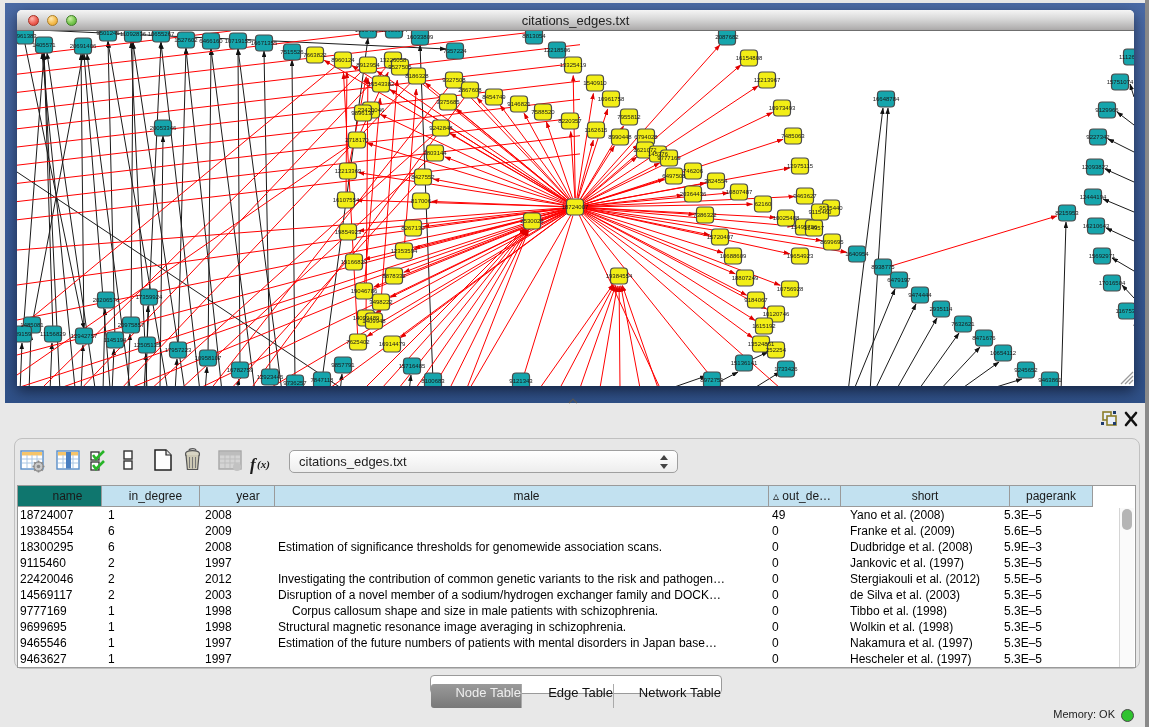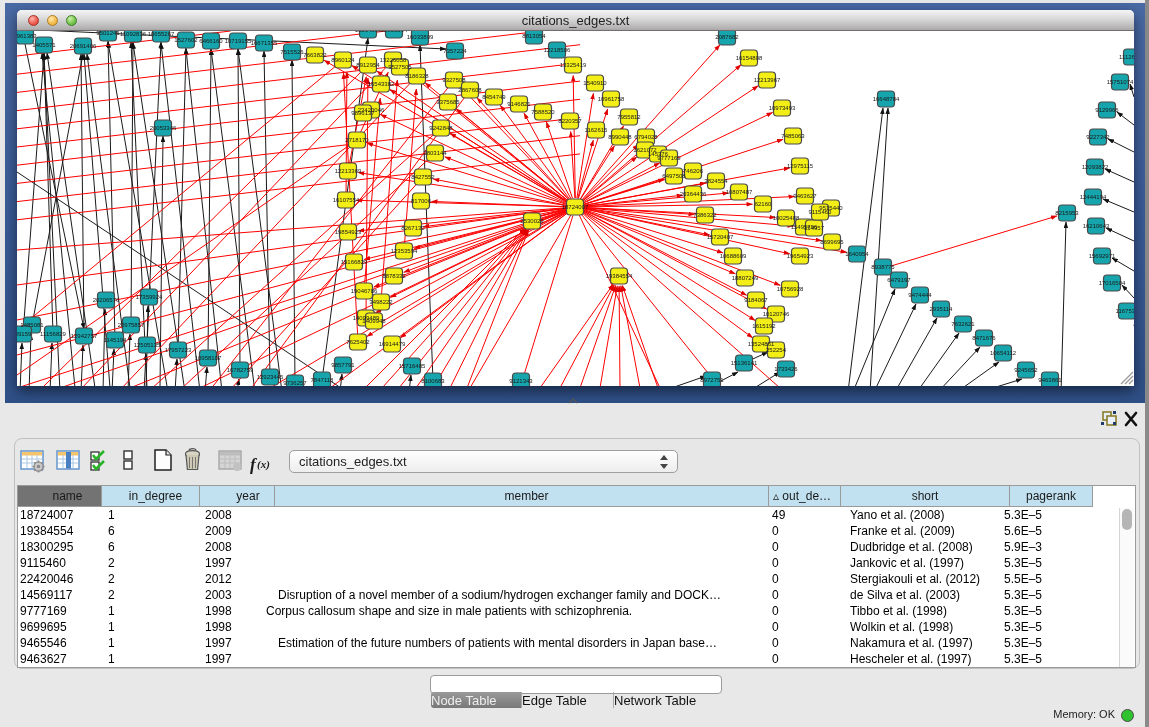--- a/index.html
+++ b/index.html
@@ -30,21 +30,21 @@
 .hc{position:absolute;top:485px;height:22px;border-top:1px solid #9a9a9a;border-bottom:1px solid #9a9a9a;
 border-right:1px solid #9a9a9a;font-size:12px;color:#1a1a1a;text-align:center;line-height:21px;
 background:#c2e1f0}
 .tr{position:absolute;left:0;height:16px;width:1149px;font-size:12px;color:#000}
 .tr span{position:absolute;top:0;line-height:16px;white-space:nowrap}
 #vsb{position:absolute;left:1119px;top:508px;width:15px;height:159px;background:#fafafa;
 border-left:1px solid #d5d5d5}
 #vsb .th{position:absolute;left:2px;top:1px;width:10px;height:21px;border-radius:5px;background:#b5b5b5}
 #tabs{position:absolute;left:430px;top:675px;width:292px;height:19px;border:1px solid #9a9a9a;
 border-radius:4px;background:#fff;font-size:13px}
-#tabs div{position:absolute;top:16px;height:16px;line-height:17px;text-align:left;color:#111}
+#tabs div{position:absolute;top:8px;height:24px;line-height:17px;text-align:right;color:#111}
 #seg1{left:0;width:90px;background:linear-gradient(#9a9a9a,#787878);color:#eee!important;border-radius:3px 0 0 3px}
 #seg2{left:90px;width:92px;border-left:1px solid #aaa}
 #seg3{left:182px;width:108px;border-left:1px solid #aaa}
 #mem{position:absolute;right:34px;top:708px;font-size:11px;color:#222}
 #memdot{position:absolute;left:1121px;top:709px;width:13px;height:13px;border-radius:50%;
 background:#2fc32f;border:1px solid #4a4a4a}
 svg{display:block}
 </style></head><body>
 <div id="desk"></div>
 <div id="rstrip-t"></div>
@@ -603,24 +603,24 @@
     <text x="243" y="22" font-size="11" font-style="italic" font-weight="bold" font-family="Liberation Serif,serif" fill="#1a1a1a">(x)</text>
   </svg>
   <div id="combo">citations_edges.txt
     <svg width="10" height="14" style="position:absolute;right:8px;top:4px">
       <path d="M5 0L9 5H1z" fill="#444"></path>
         <path d="M5 14L1 9h8z" fill="#444"></path>
     </svg>
   </div>
 </div>
 <div id="tablewrap"></div>
-<div class="hc" style="left:17px;width:85px;background:#737373;border-left:1px solid #9a9a9a;text-indent:16px">name</div>
+<div class="hc" style="left:17px;width:85px;background:#0f766e;border-left:1px solid #9a9a9a;text-indent:16px">name</div>
 <div class="hc" style="left:102px;width:98px;text-indent:10px">in_degree</div>
 <div class="hc" style="left:200px;width:75px;text-indent:22px">year</div>
-<div class="hc" style="left:275px;width:494px;text-indent:10px">member</div>
+<div class="hc" style="left:275px;width:494px;text-indent:10px">male</div>
 <div class="hc" style="left:769px;width:72px;text-align:left;padding-left:4px">▵ out_de…</div>
 <div class="hc" style="left:841px;width:169px">short</div>
 <div class="hc" style="left:1010px;width:83px">pagerank</div>
 <div class="tr" style="top:507px">
     <span style="left:20px">18724007</span>
     <span style="left:108px">1</span>
     <span style="left:205px">2008</span>
     <span style="left:772px">49</span>
     <span style="left:850px">Yano et al. (2008)</span>
     <span style="left:1004px">5.3E–5</span>
@@ -630,62 +630,65 @@
     <span style="left:108px">6</span>
     <span style="left:205px">2009</span>
     <span style="left:772px">0</span>
     <span style="left:850px">Franke et al. (2009)</span>
     <span style="left:1004px">5.6E–5</span>
   </div>
 <div class="tr" style="top:539px">
     <span style="left:20px">18300295</span>
     <span style="left:108px">6</span>
     <span style="left:205px">2008</span>
+    <span style="left:278px">Estimation of significance thresholds for genomewide association scans.</span>
     <span style="left:772px">0</span>
     <span style="left:850px">Dudbridge et al. (2008)</span>
     <span style="left:1004px">5.9E–3</span>
   </div>
 <div class="tr" style="top:555px">
     <span style="left:20px">9115460</span>
     <span style="left:108px">2</span>
     <span style="left:205px">1997</span>
     <span style="left:772px">0</span>
     <span style="left:850px">Jankovic et al. (1997)</span>
     <span style="left:1004px">5.3E–5</span>
   </div>
 <div class="tr" style="top:571px">
     <span style="left:20px">22420046</span>
     <span style="left:108px">2</span>
     <span style="left:205px">2012</span>
+    <span style="left:278px">Investigating the contribution of common genetic variants to the risk and pathogen…</span>
     <span style="left:772px">0</span>
     <span style="left:850px">Stergiakouli et al. (2012)</span>
     <span style="left:1004px">5.5E–5</span>
   </div>
 <div class="tr" style="top:587px">
     <span style="left:20px">14569117</span>
     <span style="left:108px">2</span>
     <span style="left:205px">2003</span>
     <span style="left:278px">Disruption of a novel member of a sodium/hydrogen exchanger family and DOCK…</span>
     <span style="left:772px">0</span>
     <span style="left:850px">de Silva et al. (2003)</span>
     <span style="left:1004px">5.3E–5</span>
   </div>
 <div class="tr" style="top:603px">
     <span style="left:20px">9777169</span>
     <span style="left:108px">1</span>
     <span style="left:205px">1998</span>
-    <span style="left:266px">Corpus callosum shape and size in male patients with schizophrenia.</span>
+    <span style="left:292px">Corpus callosum shape and size in male patients with schizophrenia.</span>
     <span style="left:772px">0</span>
     <span style="left:850px">Tibbo et al. (1998)</span>
     <span style="left:1004px">5.3E–5</span>
   </div>
 <div class="tr" style="top:619px">
     <span style="left:20px">9699695</span>
     <span style="left:108px">1</span>
     <span style="left:205px">1998</span>
+    <span style="left:278px">Structural magnetic resonance image averaging in schizophrenia.</span>
     <span style="left:772px">0</span>
     <span style="left:850px">Wolkin et al. (1998)</span>
     <span style="left:1004px">5.3E–5</span>
   </div>
 <div class="tr" style="top:635px">
     <span style="left:20px">9465546</span>
     <span style="left:108px">1</span>
     <span style="left:205px">1997</span>
     <span style="left:278px">Estimation of the future numbers of patients with mental disorders in Japan base…</span>
     <span style="left:772px">0</span>

